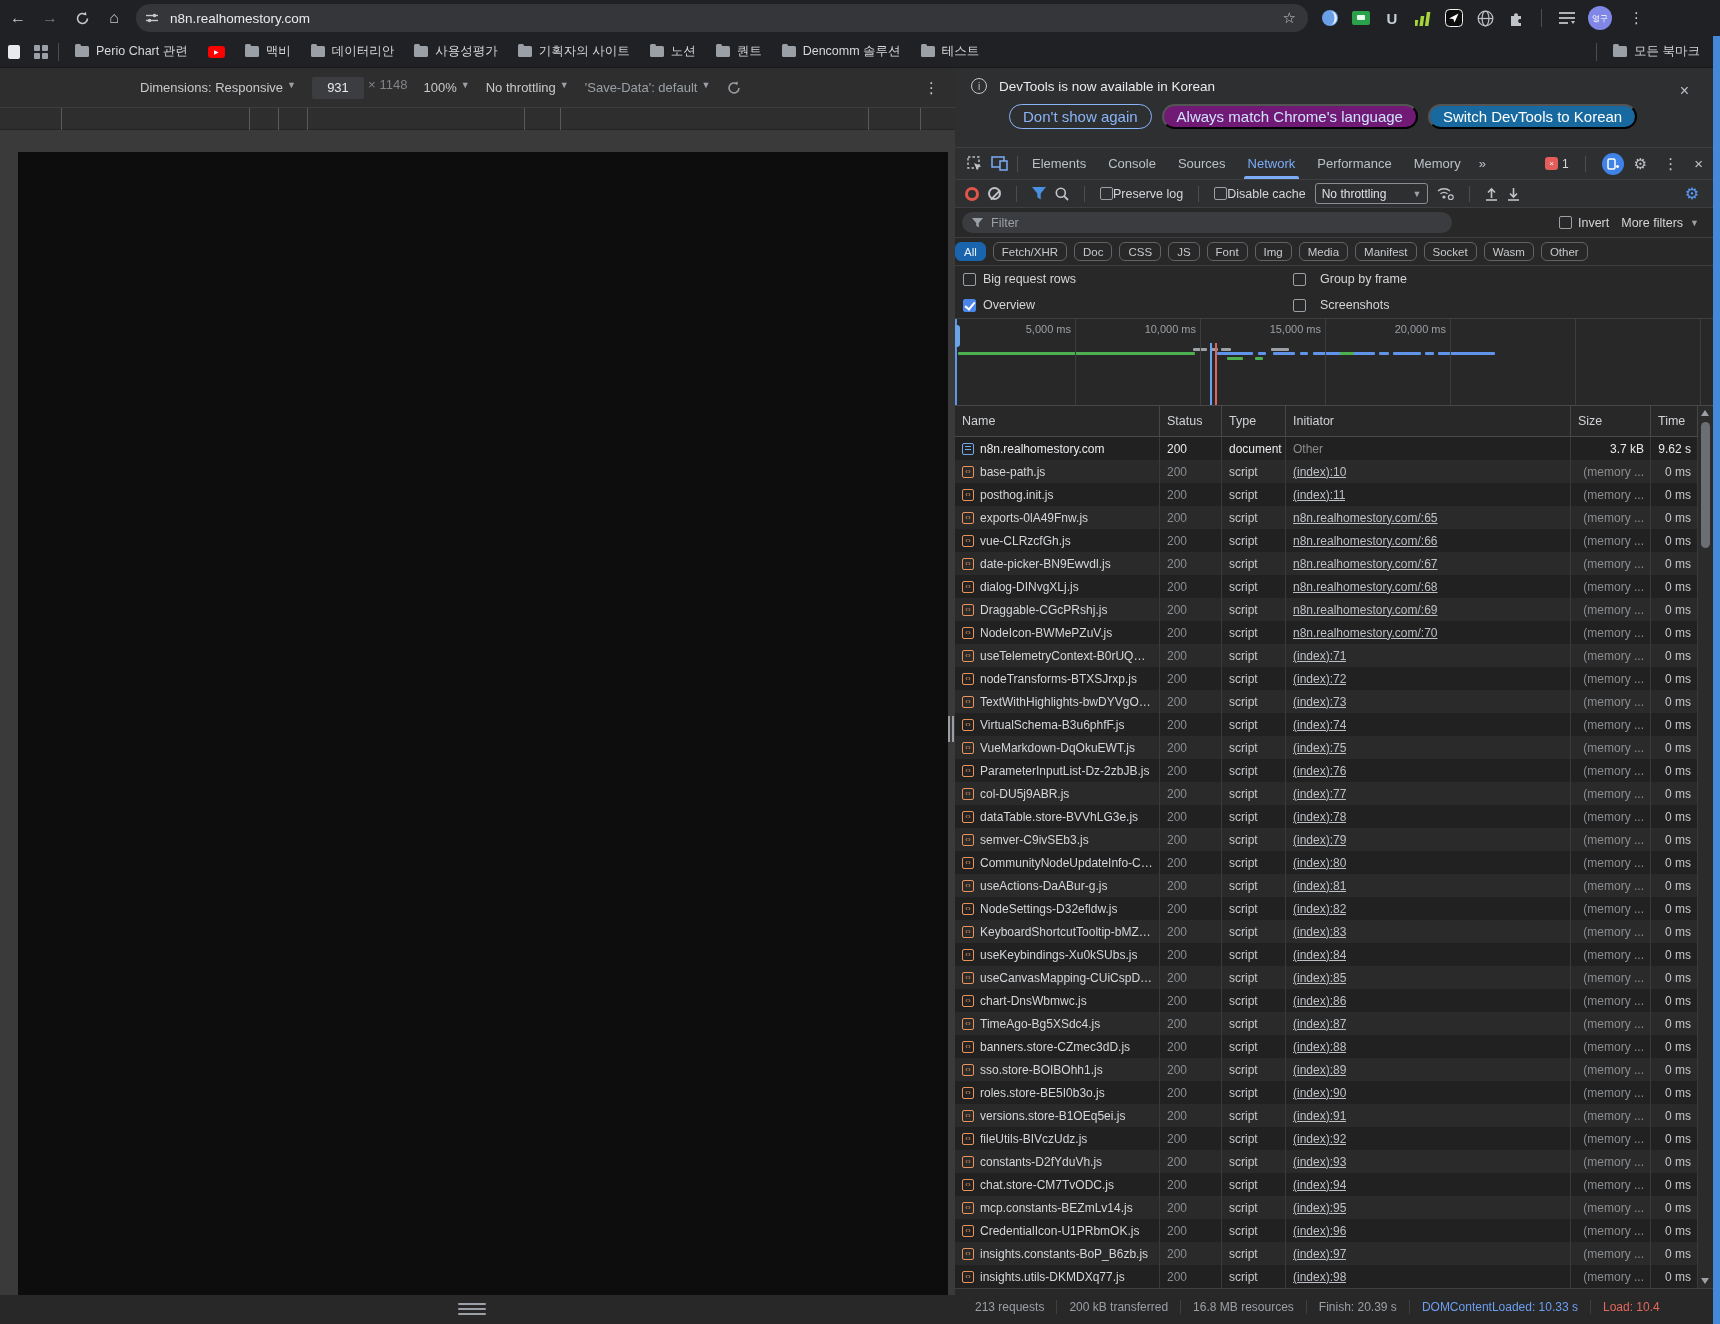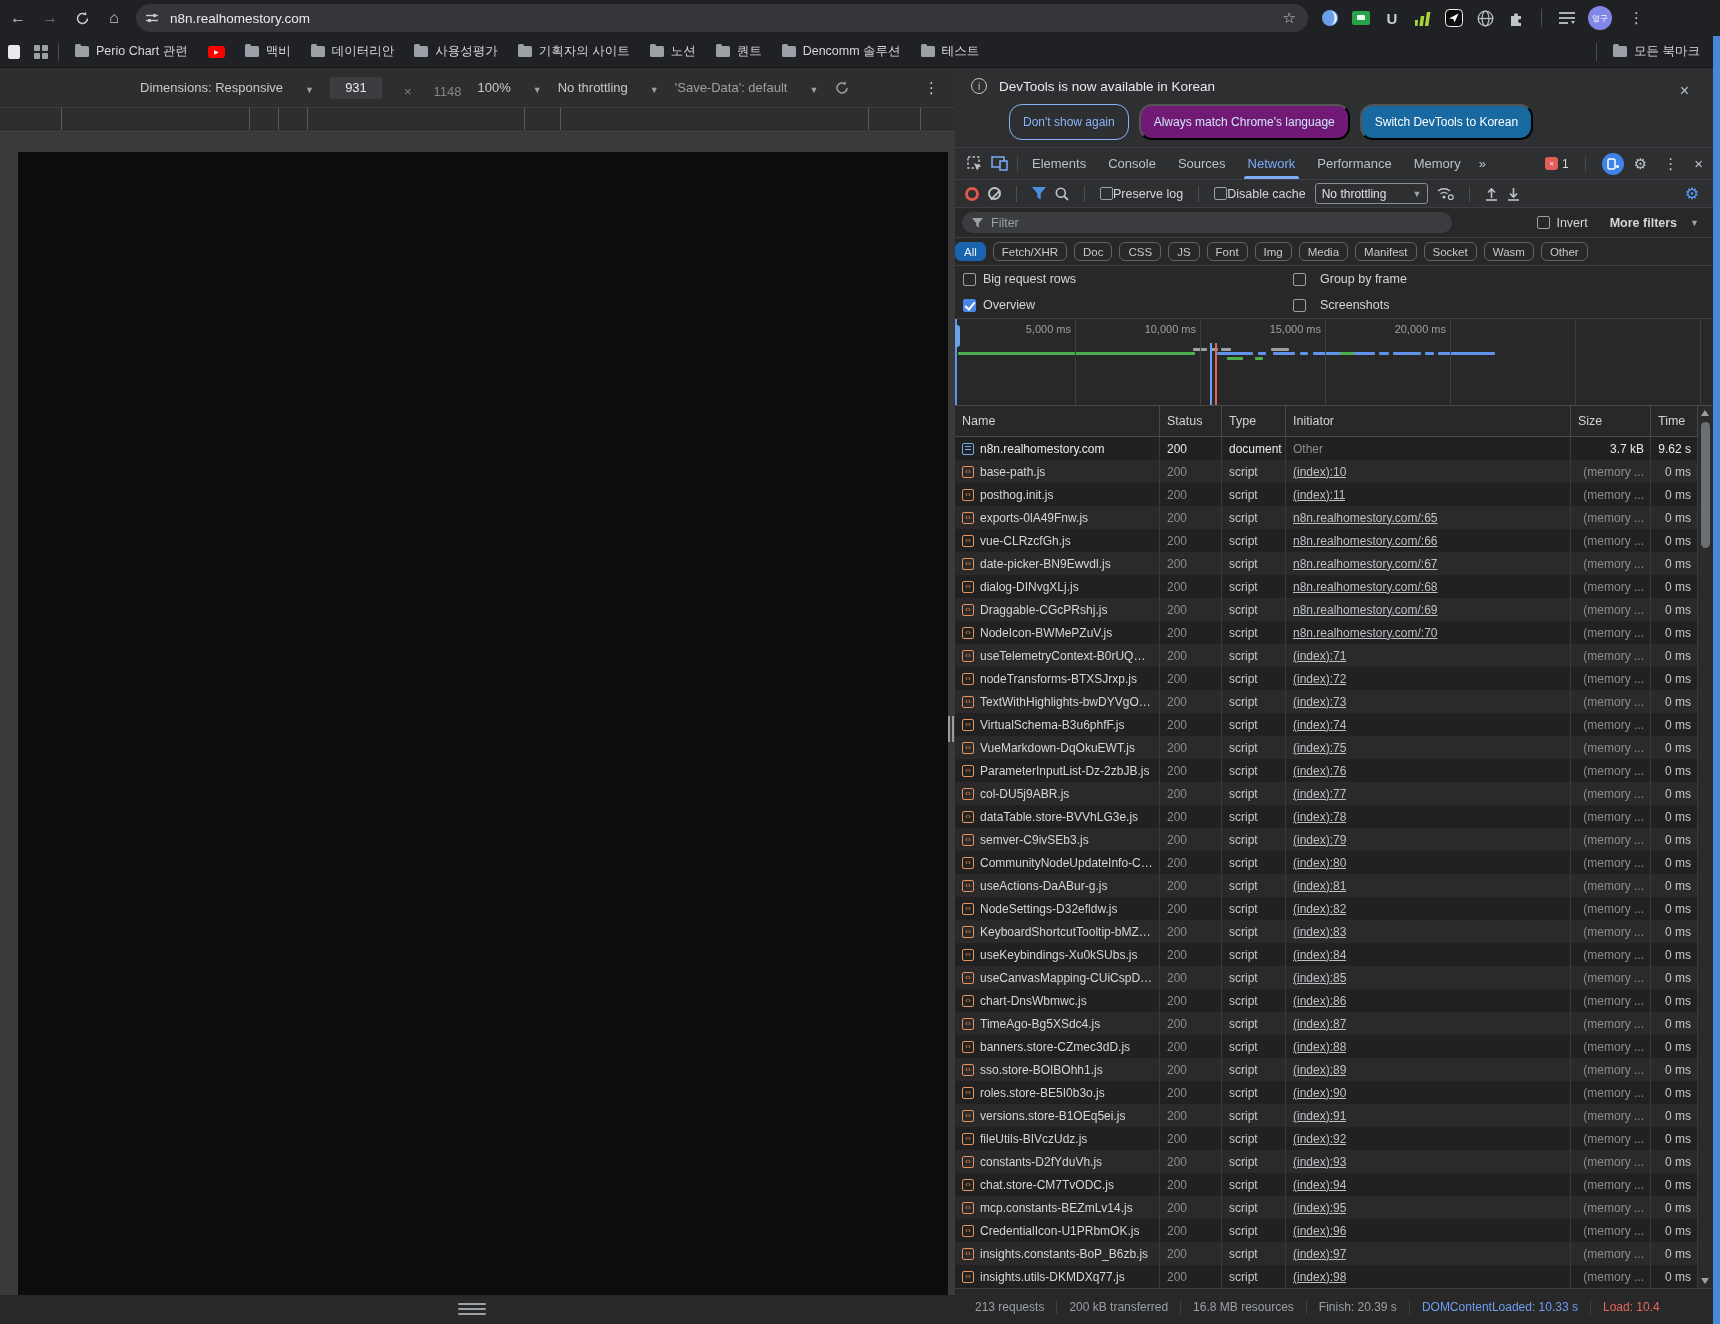--- a/index.html
+++ b/index.html
@@ -31,21 +31,21 @@
   .bm-list { display:flex; align-items:center; gap:4px; flex:1; }
   .bm-item { display:flex; align-items:center; gap:7px; padding:3px 8px; border-radius:6px; color:#d5d7da; font-size:12.5px; white-space:nowrap; }
   .folder-icon { width:14px; height:11px; position:relative; background:#9aa0a6; border-radius:1.5px; }
   .folder-icon::before { content:""; position:absolute; left:0; top:-2px; width:6px; height:3px; background:#9aa0a6; border-radius:1.5px 1.5px 0 0; }
   .yt-icon { width:17px; height:12px; background:#f00; border-radius:3px; display:flex; align-items:center; justify-content:center; color:#fff; font-size:6px; }
   .bm-right { display:flex; align-items:center; margin-left:auto; padding-right:12px; }
 
   
   .left-pane { position:absolute; left:0; top:68px; width:955px; height:1256px; background:#2b2b2b; }
   .device-toolbar { position:absolute; left:0; top:0; width:955px; height:40px; background:#2e2e2e; border-bottom:1px solid #3d3d3d; display:flex; align-items:center; color:#c7c9cc; font-size:13px; }
-  .dt-group { display:flex; align-items:flex-end; gap:22px; margin-right:16px; white-space:nowrap; }
+  .dt-group { display:flex; align-items:flex-start; gap:4px; margin-right:16px; white-space:nowrap; }
   .dt-first { margin-left:140px; }
   .caret { font-size:9px; color:#9aa0a6; }
   .dim-input { width:52px; height:22px; background:#3c3d41; border-radius:2px; color:#e8eaed; text-align:center; line-height:22px; font-size:13px; }
   .dim-x { color:#808388; }
   .dim-h { color:#808388; }
   .dt-dim { color:#9aa0a6; }
   .dt-kebab { position:absolute; right:16px; color:#c7c9cc; font-size:15px; }
   .ruler { position:absolute; left:0; top:40px; width:955px; height:22px; background:#2e2e2e; border-bottom:1px solid #242424; }
   .ruler i { position:absolute; top:0; width:1px; height:22px; background:#5a5a5a; }
   .emulation { position:absolute; left:0; top:62px; width:955px; height:1165px; background:#3a3a3a; }
@@ -58,21 +58,21 @@
 
   
   .devtools { position:absolute; left:955px; top:68px; width:758px; height:1256px; background:#282828; color:#dfe1e5; font-size:12px; }
   .edge-strip { position:absolute; left:1713px; top:36px; width:7px; height:1288px; background:#4688d8; }
 
   .infobar { height:80px; background:#2d2f31; border-bottom:1px solid #3d3f42; position:relative; padding:10px 0 0 16px; }
   .infobar-row1 { display:flex; align-items:center; gap:12px; }
   .info-icon { width:16px; height:16px; border:1.5px solid #c4c7c5; border-radius:50%; color:#c4c7c5; font-size:10px; display:flex; align-items:center; justify-content:center; flex:0 0 auto; }
   .infobar-msg { font-size:13.5px; color:#e8eaed; }
   .infobar-btns { display:flex; gap:10px; margin:10px 0 0 38px; }
-  .ib-btn { height:36px; padding:0 13px; border-radius:13px; font-size:12px; display:flex; align-items:center; white-space:nowrap; }
+  .ib-btn { height:25px; padding:0 13px; border-radius:13px; font-size:15px; display:flex; align-items:center; white-space:nowrap; }
   .ib-btn.outline { border:1px solid #8ab4f8; color:#8ab4f8; background:transparent; }
   .ib-btn.fill1 { background:#701a75; color:#cfe4fb; }
   .ib-btn.fill2 { background:#1769a0; color:#ffffff; }
   .ib-close { position:absolute; right:24px; top:14px; color:#bdc1c6; font-size:16px; }
 
   .tabbar { height:32px; background:#2e2f31; border-bottom:1px solid #3d3f42; display:flex; align-items:center; padding:0 10px 0 8px; }
   .tb-icon { width:24px; height:24px; display:flex; align-items:center; justify-content:center; }
   .tb-divider { width:1px; height:16px; background:#4a4d51; margin:0 6px; }
   .tabs { display:flex; align-items:center; gap:22px; margin-left:8px; height:100%; }
   .tab { height:100%; display:flex; align-items:center; color:#bac0c6; font-size:13px; position:relative; white-space:nowrap; }
@@ -94,21 +94,21 @@
   .chk.checked::after { content:""; position:absolute; left:3px; top:0.5px; width:4px; height:8px; border:solid #fff; border-width:0 2px 2px 0; transform:rotate(40deg); }
   .chk-label { color:#d3d5d8; font-size:12.5px; white-space:nowrap; }
   .chk-group { display:flex; align-items:center; }
   .throttle-select { height:21px; border:1px solid #8a8d91; border-radius:3px; background:#2e2f31; color:#dfe1e5; font-size:12px; display:flex; align-items:center; gap:26px; padding:0 6px; white-space:nowrap; }
   .right-gear { margin-left:auto; color:#5b9bf8; font-size:16px; }
 
   .filter-row { height:30px; border-bottom:1px solid #3d3f42; display:flex; align-items:center; padding:0 14px 0 7px; }
   .filter-pill { width:490px; height:21px; background:#3b3c3f; border-radius:11px; display:flex; align-items:center; gap:8px; padding:0 10px; color:#9aa0a6; }
   .filter-pill .ph { font-size:12.5px; }
   .inv-group { margin-left:auto; display:flex; align-items:center; gap:6px; }
-  .more-filters { display:flex; align-items:center; gap:13px; color:#d3d5d8; font-size:12.5px; margin-left:22px;font-weight:bold; }
+  .more-filters { display:flex; align-items:center; gap:7px; color:#d3d5d8; font-size:12.5px; margin-left:12px; }
 
   .chips-row { height:28px; border-bottom:1px solid #3d3f42; display:flex; align-items:center; gap:7px; }
   .chip { height:19px; padding:0 8px; border:1px solid #5f6267; border-radius:6px; color:#c7c9cc; font-size:11.5px; display:flex; align-items:center; white-space:nowrap; }
   .chip.active { background:#1a63ad; border-color:#1a63ad; color:#eaf1fb; }
 
   .opts-row { height:26px; display:flex; align-items:center; padding-left:8px; }
   .opts-row .col1 { width:330px; display:flex; align-items:center; gap:7px; }
   .opts-row .col2 { display:flex; align-items:center; gap:14px; }
 
   .overview { position:relative; height:88px; border-top:1px solid #3d3f42; border-bottom:1px solid #484848; background:#282828; overflow:hidden; }

